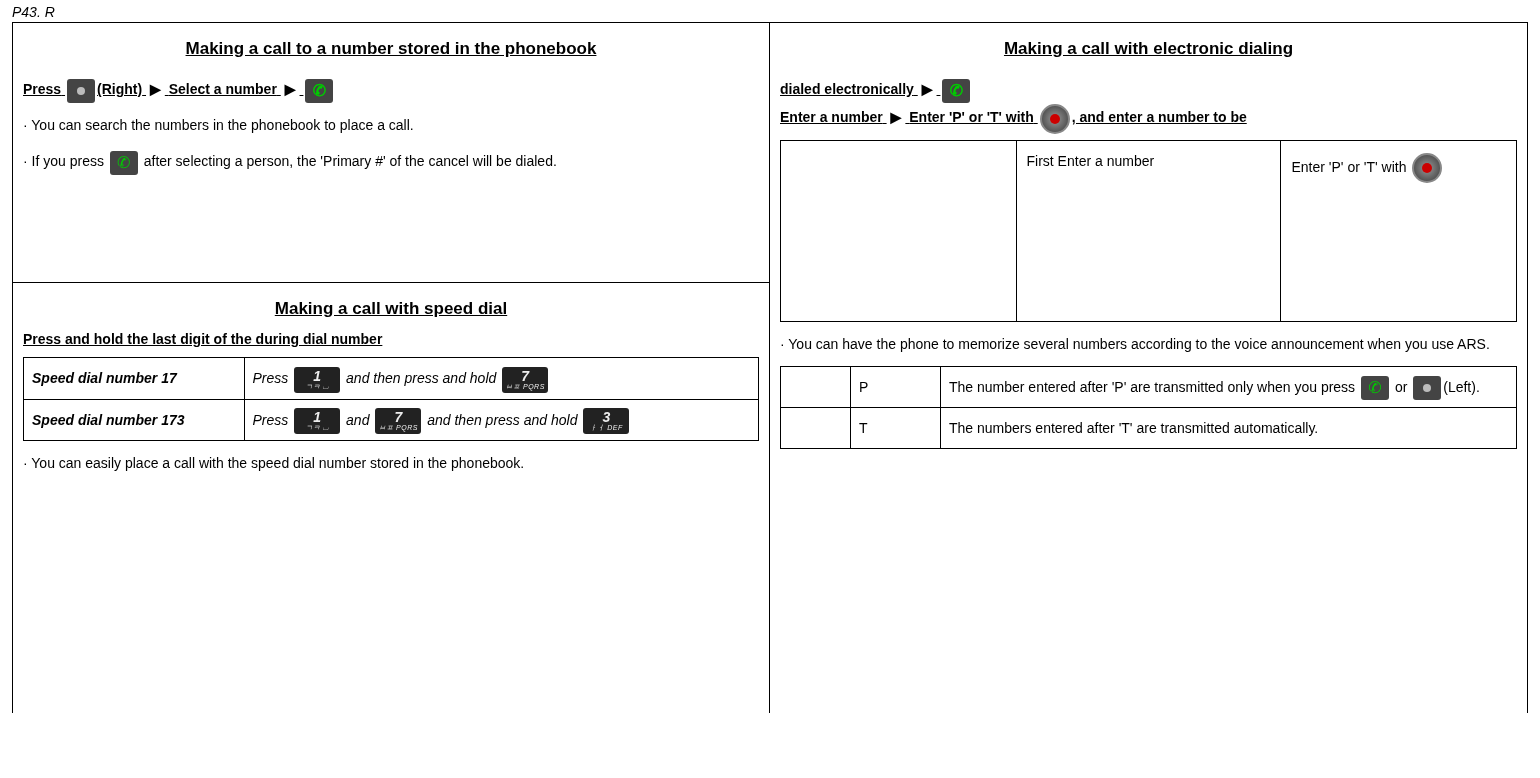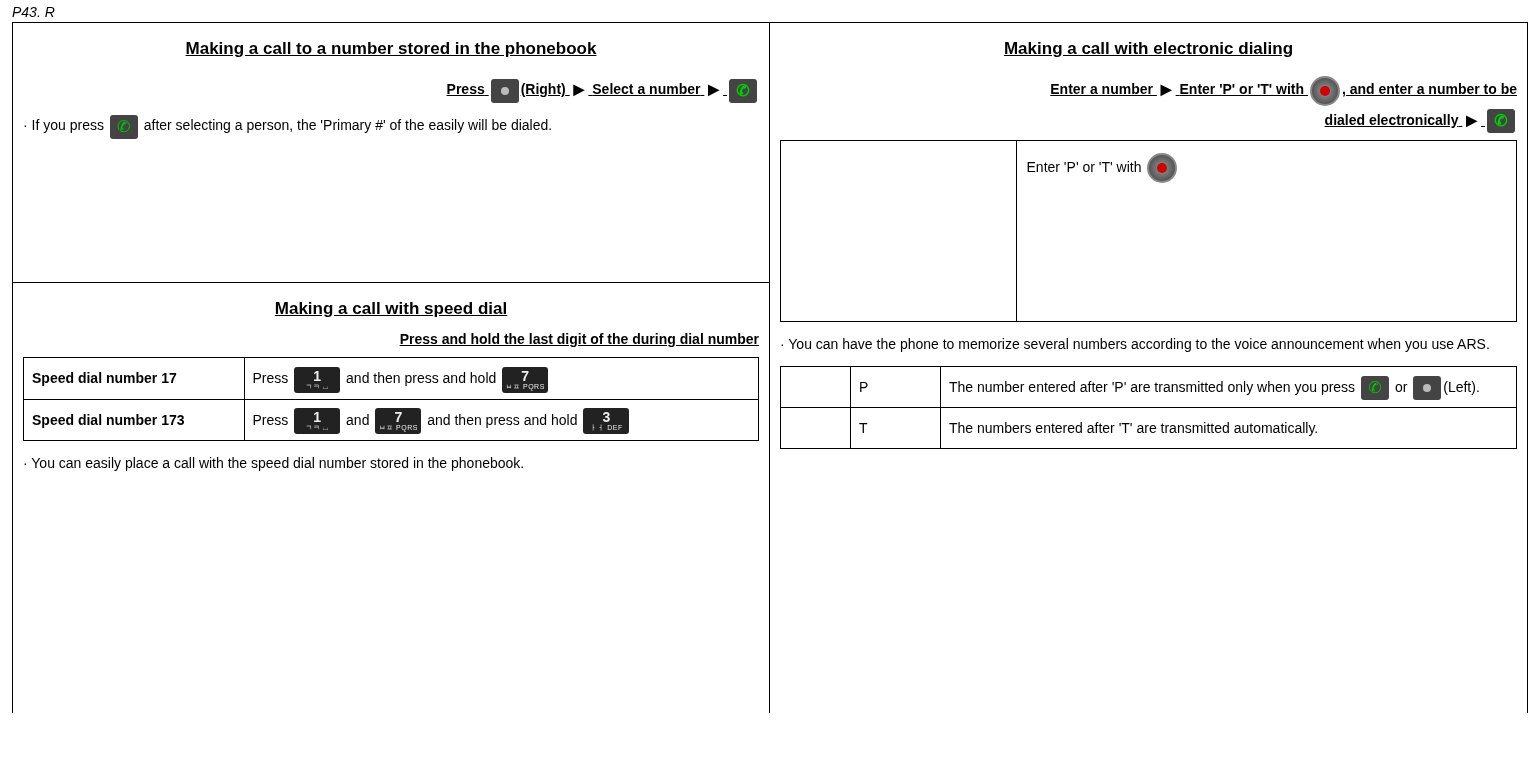--- a/index.html
+++ b/index.html
@@ -34,21 +34,20 @@
     font-size: 17px;
     text-decoration: underline;
     margin: 0 0 10px 0;
     line-height: 1.9;
     text-align: center;
   }
   .subtitle {
     font-weight: bold;
     text-decoration: underline;
     line-height: 2.0;
-    text-align: right;
   }
   .para { margin: 8px 0; line-height: 2.0; }
   .icon-box {
     display: inline-flex;
     align-items: center;
     justify-content: center;
     vertical-align: middle;
     width: 28px;
     height: 24px;
     background: #444;
@@ -96,20 +95,21 @@
     width: 100%;
     margin: 4px 0 8px 0;
   }
   table.inner td, table.inner th {
     border: 1px solid #000;
     padding: 6px 8px;
     text-align: left;
     vertical-align: middle;
     font-size: 14px;
     line-height: 2.0;
+    font-style: italic;
   }
   table.inner th { font-weight: bold; }
 
   .step-grid {
     display: flex;
     border: 1px solid #000;
     border-left: none;
     margin-top: 6px;
   }
   .step-grid .cell {
@@ -148,24 +148,25 @@
     <div class="section" style="min-height:260px;">
       <div class="section-title">Making a call to a number stored in the phonebook</div>
       <div class="subtitle">
         <span>Press</span>
         <span class="icon-box nav"></span><span>(Right)</span>
         <span class="arrow">▶</span>
         <span>Select a number</span>
         <span class="arrow">▶</span>
         <span class="icon-box call"></span>
       </div>
+      <div class="para">· You can search the numbers in the phonebook to place a call.</div>
       <div class="para">
         <span>· If you press</span>
         <span class="icon-box call"></span>
-        <span> after selecting a person, the 'Primary #' of the easily will be dialed.</span>
+        <span> after selecting a person, the 'Primary #' of the cancel will be dialed.</span>
       </div>
     </div>
 
     <div class="section" style="border-bottom:none; min-height:430px;">
       <div class="section-title" style="margin-bottom:0;">Making a call with speed dial</div>
       <div class="subtitle" style="display:block;">Press and hold the last digit of the during dial number</div>
 
       <table class="inner">
         <tbody>
             <tr>
@@ -208,33 +209,34 @@
 
       <div class="para">· You can easily place a call with the speed dial number stored in the phonebook.</div>
     </div>
 
   </div>
 
   <div class="col">
     <div class="section" style="border-bottom:none; padding-bottom:4px;">
       <div class="section-title">Making a call with electronic dialing</div>
       <div class="subtitle" style="display:block;">
+        <span>dialed electronically</span>
+        <span class="arrow">▶</span>
+        <span class="icon-box call"></span>
+      </div>
+      <div class="subtitle" style="display:block;">
         <span>Enter a number</span>
         <span class="arrow">▶</span>
         <span>Enter 'P' or 'T' with</span>
         <span class="icon-box rotary"></span><span>, and enter a number to be</span>
       </div>
-      <div class="subtitle" style="display:block;">
-        <span>dialed electronically</span>
-        <span class="arrow">▶</span>
-        <span class="icon-box call"></span>
-      </div>
 
       <div class="step-grid">
         <div class="cell c1"></div>
+        <div class="cell c2">First Enter a number</div>
         <div class="cell c3">
           <span>Enter 'P' or 'T' with</span>
           <span class="icon-box rotary"></span>
         </div>
       </div>
 
       <div class="para">· You can have the phone to memorize several numbers according to the voice announcement when you use ARS.</div>
 
       <table class="buttons-table">
         <tbody>

